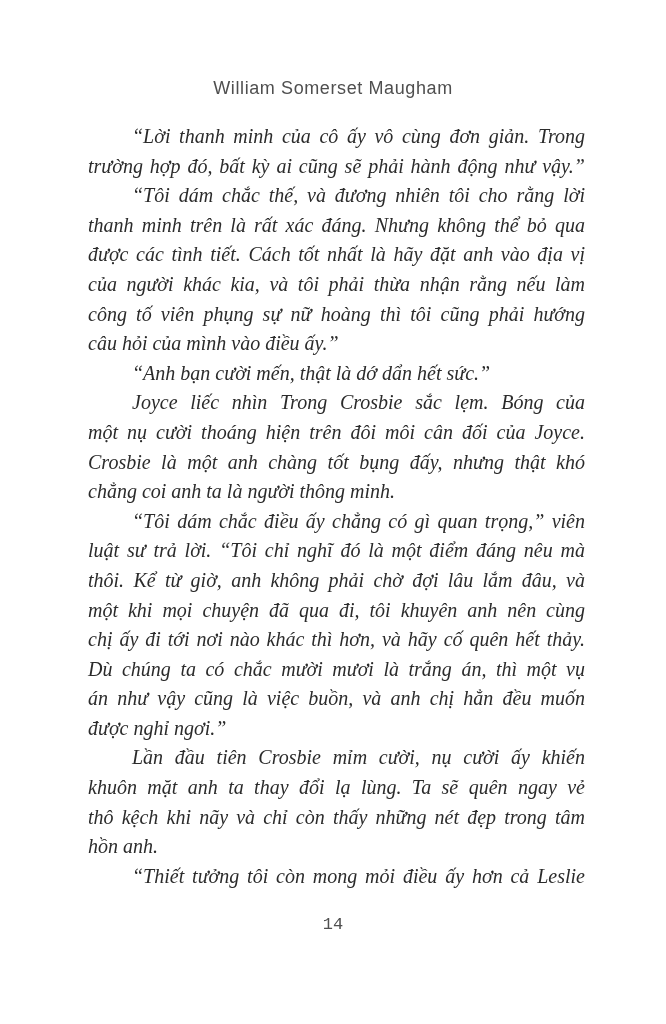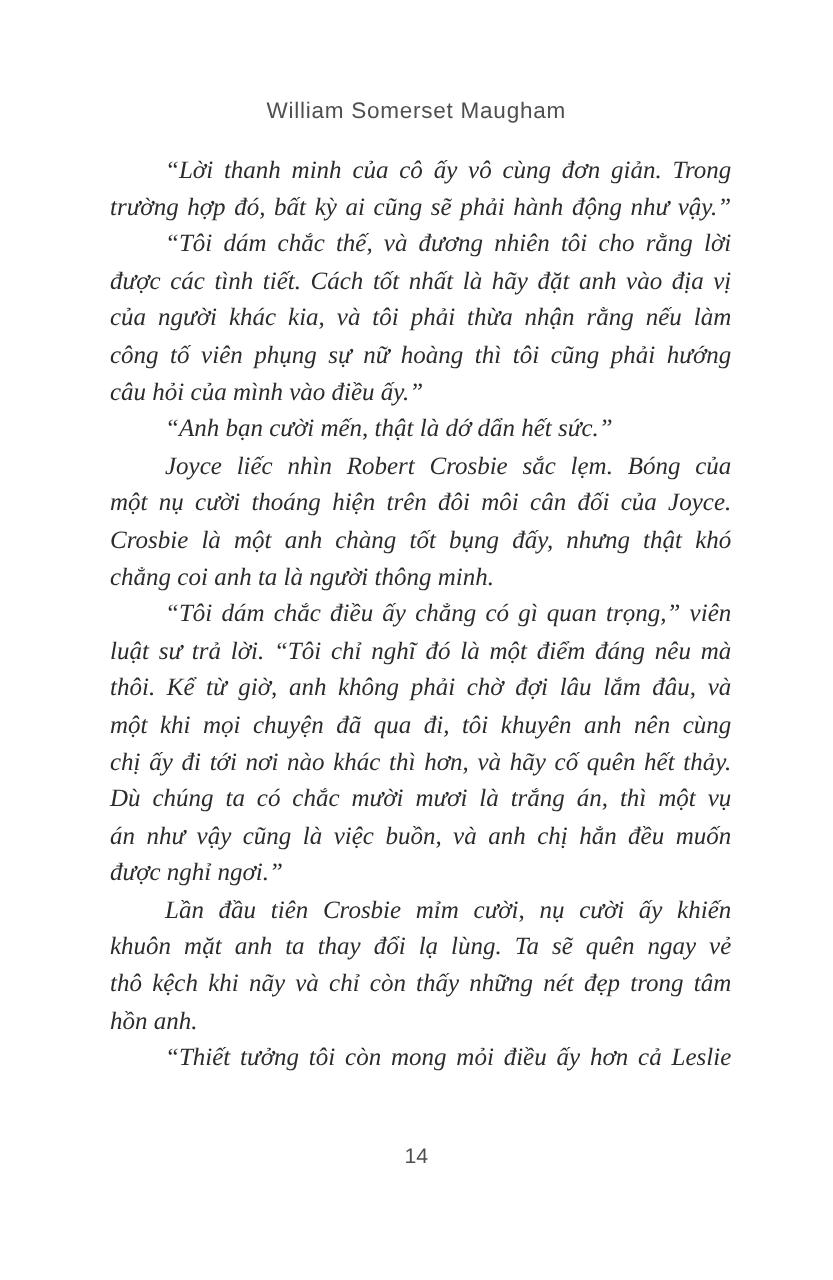--- a/index.html
+++ b/index.html
@@ -46,41 +46,42 @@
   }
   .line.endline {
     text-align-last: left;
   }
   .page-number {
     position: absolute;
     top: 915px;
     left: 0;
     width: 100%;
     text-align: center;
-    font-family: Liberation Sans, sans-serif;
+    font-family: Liberation Mono, monospace;
     font-size: 17px;
     color: var(--header-text, #474747);
   }
 </style>
 </head>
 <body>
 
 <div class="page">
   <div class="running-header">William Somerset Maugham</div>
 
   <div class="text-block">
       <div class="line indent">“Lời thanh minh của cô ấy vô cùng đơn giản. Trong</div>
       <div class="line">trường hợp đó, bất kỳ ai cũng sẽ phải hành động như vậy.”</div>
       <div class="line indent">“Tôi dám chắc thế, và đương nhiên tôi cho rằng lời</div>
+      <div class="line">thanh minh trên là rất xác đáng. Nhưng không thể bỏ qua</div>
       <div class="line">được các tình tiết. Cách tốt nhất là hãy đặt anh vào địa vị</div>
       <div class="line">của người khác kia, và tôi phải thừa nhận rằng nếu làm</div>
       <div class="line">công tố viên phụng sự nữ hoàng thì tôi cũng phải hướng</div>
       <div class="line endline">câu hỏi của mình vào điều ấy.”</div>
       <div class="line indent endline">“Anh bạn cười mến, thật là dớ dẩn hết sức.”</div>
-      <div class="line indent">Joyce liếc nhìn Robert Crosbie sắc lẹm. Bóng của</div>
+      <div class="line indent">Joyce liếc nhìn Trong Crosbie sắc lẹm. Bóng của</div>
       <div class="line">một nụ cười thoáng hiện trên đôi môi cân đối của Joyce.</div>
       <div class="line">Crosbie là một anh chàng tốt bụng đấy, nhưng thật khó</div>
       <div class="line endline">chẳng coi anh ta là người thông minh.</div>
       <div class="line indent">“Tôi dám chắc điều ấy chẳng có gì quan trọng,” viên</div>
       <div class="line">luật sư trả lời. “Tôi chỉ nghĩ đó là một điểm đáng nêu mà</div>
       <div class="line">thôi. Kể từ giờ, anh không phải chờ đợi lâu lắm đâu, và</div>
       <div class="line">một khi mọi chuyện đã qua đi, tôi khuyên anh nên cùng</div>
       <div class="line">chị ấy đi tới nơi nào khác thì hơn, và hãy cố quên hết thảy.</div>
       <div class="line">Dù chúng ta có chắc mười mươi là trắng án, thì một vụ</div>
       <div class="line">án như vậy cũng là việc buồn, và anh chị hẳn đều muốn</div>

